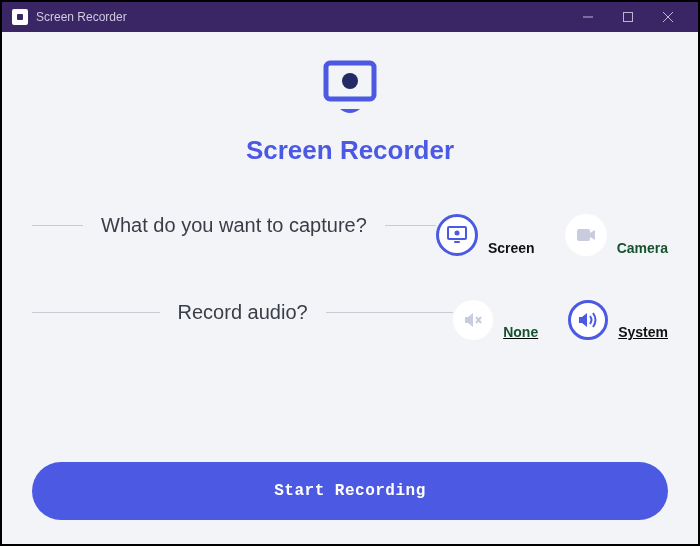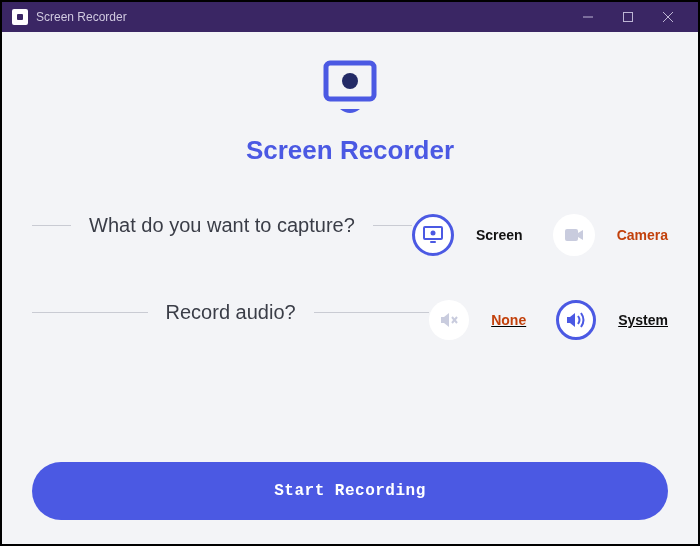--- a/index.html
+++ b/index.html
@@ -77,36 +77,36 @@
     white-space: nowrap;
   }
   .options {
     display: flex;
     gap: 30px;
     margin-top: 20px;
     align-items: center;
   }
   .option {
     display: flex;
-    align-items: center;
-    gap: 22px;
+    align-items: flex-end;
+    gap: 10px;
     cursor: pointer;
   }
   .option .circle {
     width: 42px; height: 42px;
     border-radius: 50%;
     background: #fff;
     display: flex; align-items: center; justify-content: center;
   }
   .option.active .circle {
     border: 3px solid #4b59e3;
   }
   .option .olabel {
     font-size: 14px;
-    color: #c2410c;
+    color: #14532d;
     font-weight: 600;
   }
   .option.active .olabel {
     color: #111;
     font-weight: 700;
   }
   .start-btn {
     width: 100%;
     height: 58px;
     margin-top: auto;

